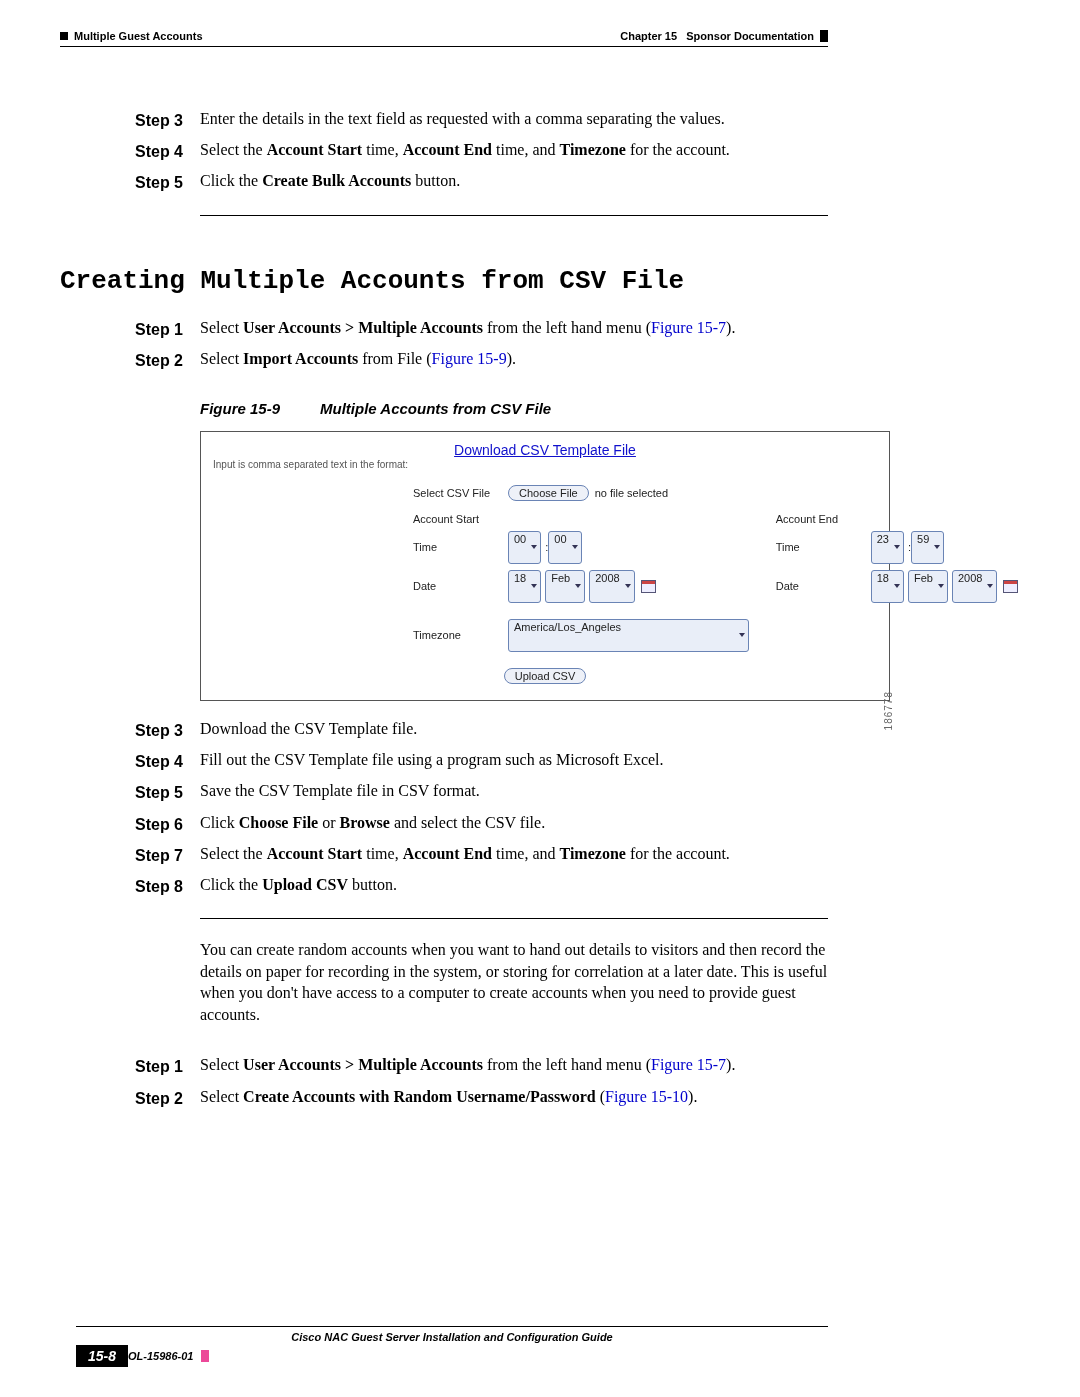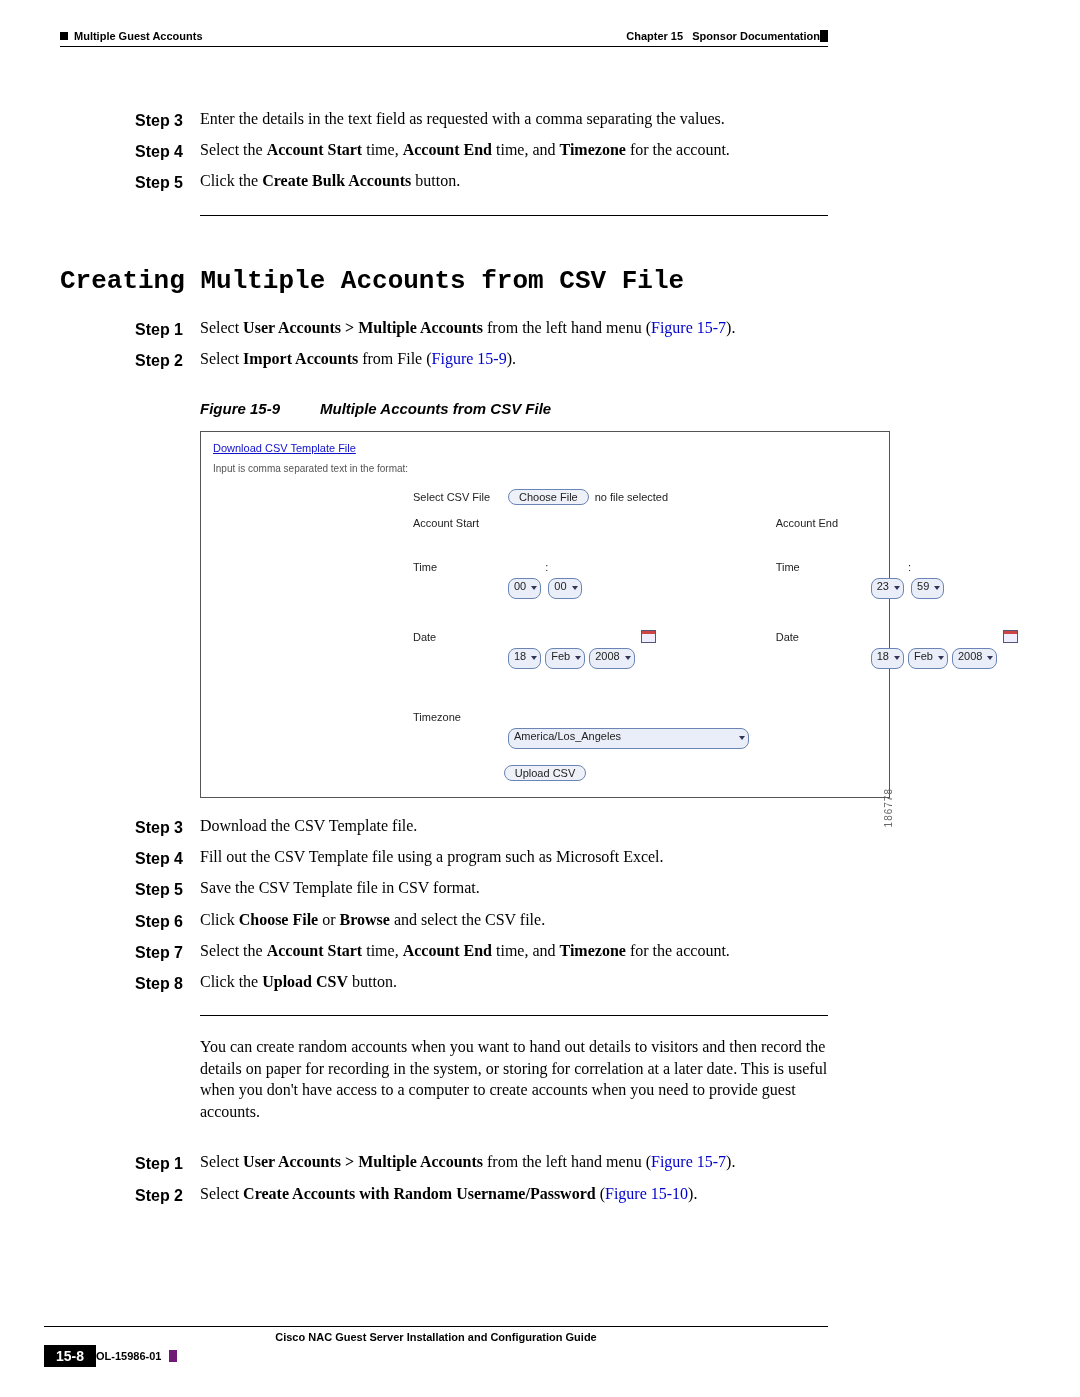--- a/index.html
+++ b/index.html
@@ -22,20 +22,21 @@
     justify-content: space-between;
     align-items: flex-start;
     font-family: Arial, Helvetica, sans-serif;
     font-size: 11px;
     font-weight: bold;
     margin-bottom: 4px;
   }
   .top-header-right { text-align: right; }
   .top-header-right .chap-line {
     border-right: 8px solid #000;
+    padding-right: 6px;
   }
   .top-header-left {
     display: flex;
     align-items: center;
     gap: 6px;
   }
   .top-header-left .sq {
     width: 8px; height: 8px; background: #000;
   }
   .top-rule {
@@ -90,39 +91,37 @@
     border: 1px solid #555;
     padding: 10px 12px 16px 12px;
     font-family: "Lucida Grande", Arial, sans-serif;
     font-size: 11px;
     color: #222;
     position: relative;
     box-sizing: border-box;
   }
   .dl-link {
     display: block;
-    text-align: left;
+    text-align: center;
     color: #1111cc;
     text-decoration: underline;
-    font-size: 11px;
-    margin-bottom: 8px;
+    font-size: 14px;
   }
   .fine { font-size: 10px; color: #555; line-height: 1.3; }
   .row { display: flex; align-items: center; margin: 6px 0; }
   .lab { width: 95px; font-size: 11px; }
   .sel {
     border: 1px solid #6a84b5;
-    border-radius: 8px;
-    padding: 1px 14px 6px 5px;
+    border-radius: 3px;
+    padding: 1px 14px 18px 5px;
     font-size: 11px;
     background: #e9eef8;
     display: inline-block;
     position: relative;
     margin-right: 4px;
-    margin-top: 43px;
   }
   .sel::after {
     content: "";
     position: absolute;
     right: 3px; top: 50%;
     transform: translateY(-50%);
     width: 0; height: 0;
     border-left: 3px solid transparent;
     border-right: 3px solid transparent;
     border-top: 4px solid #335;
@@ -160,21 +159,21 @@
 
   .body-para {
     font-size: 16px;
     line-height: 1.35;
     margin: 8px 0 28px 140px;
   }
 
   
   .footer {
     position: absolute;
-    left: 44px; right: 60px; bottom: 30px;
+    left: 76px; right: 60px; bottom: 30px; font-style: italic;
   }
   .footer-rule {
     border-top: 1px solid #000;
     margin-bottom: 4px;
   }
   .footer-title {
     font-family: Arial, Helvetica, sans-serif;
     font-size: 11px;
     font-weight: bold;
     text-align: center;
@@ -189,21 +188,21 @@
     color: #fff;
     font-family: Arial, Helvetica, sans-serif;
     font-weight: bold;
     font-size: 14px;
     padding: 3px 12px;
   }
   .doc-code {
     font-family: Arial, Helvetica, sans-serif;
     font-size: 11px;
     font-weight: bold;
-    border-right: 8px solid #701a75;
+    border-right: 8px solid #ec4899;
     padding-right: 8px;
   }
 </style>
 </head>
 <body>
 
 <div class="page">
 
   <div class="top-header">
     <div class="top-header-left">

